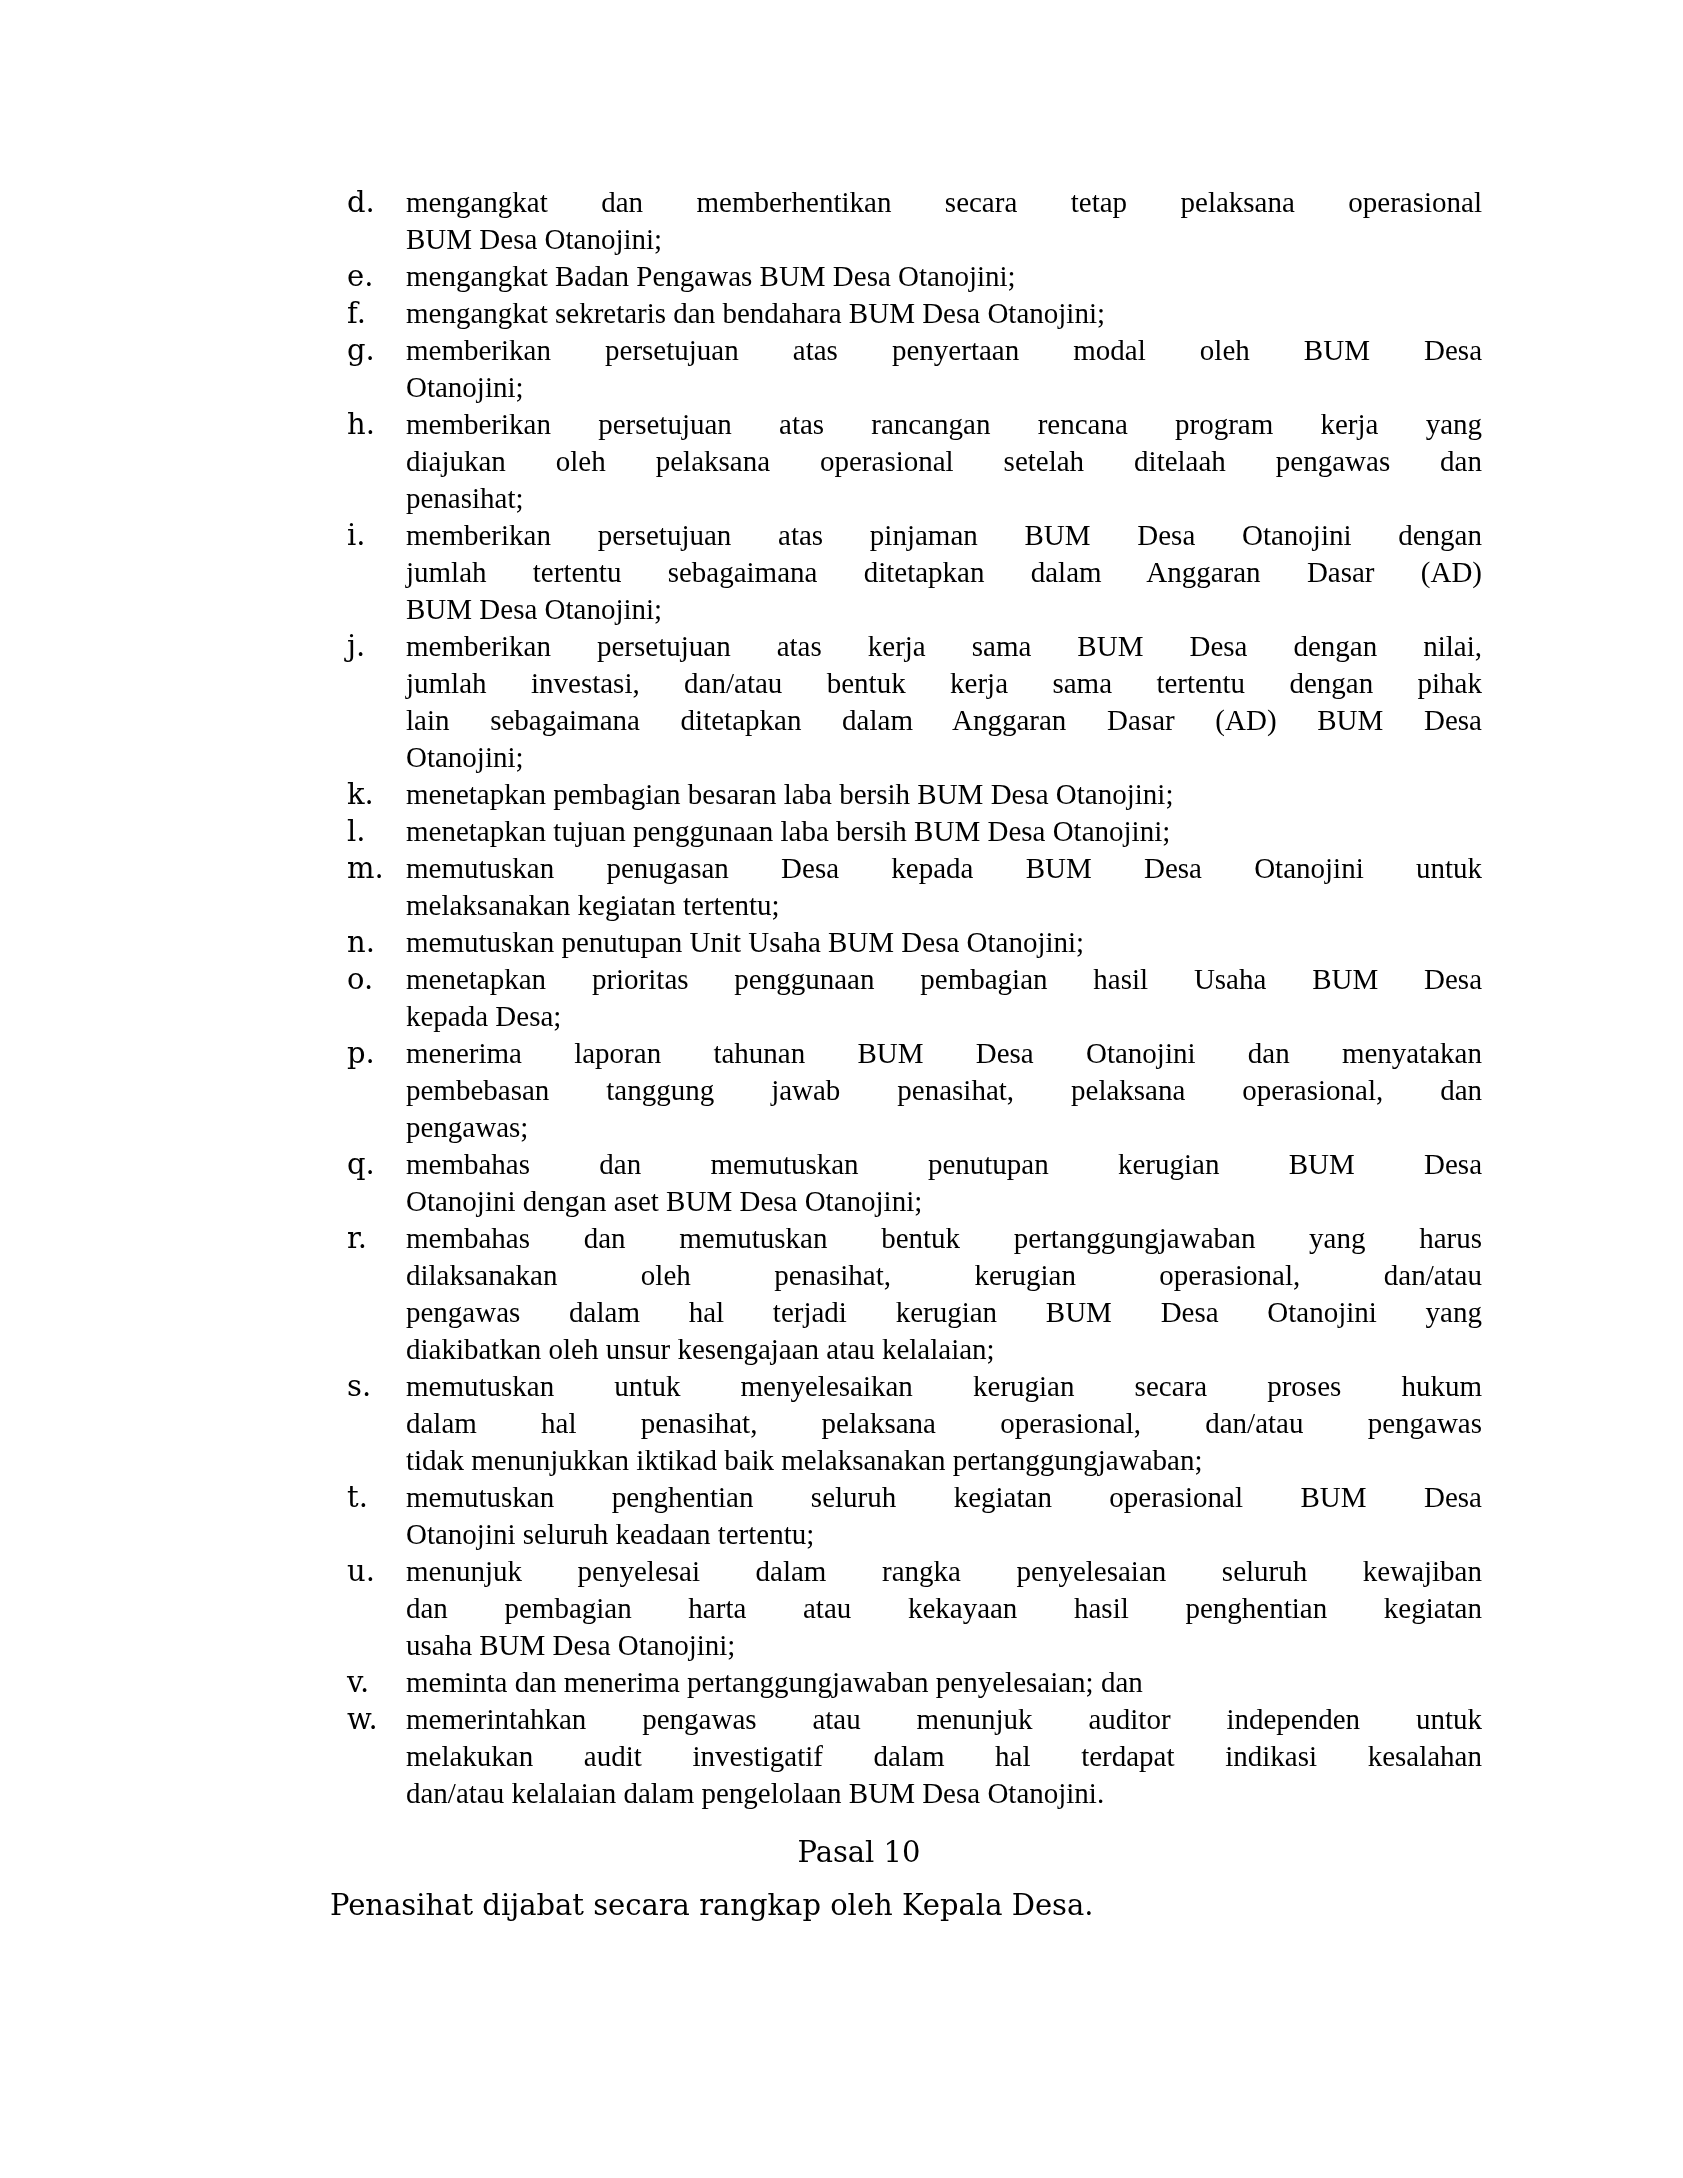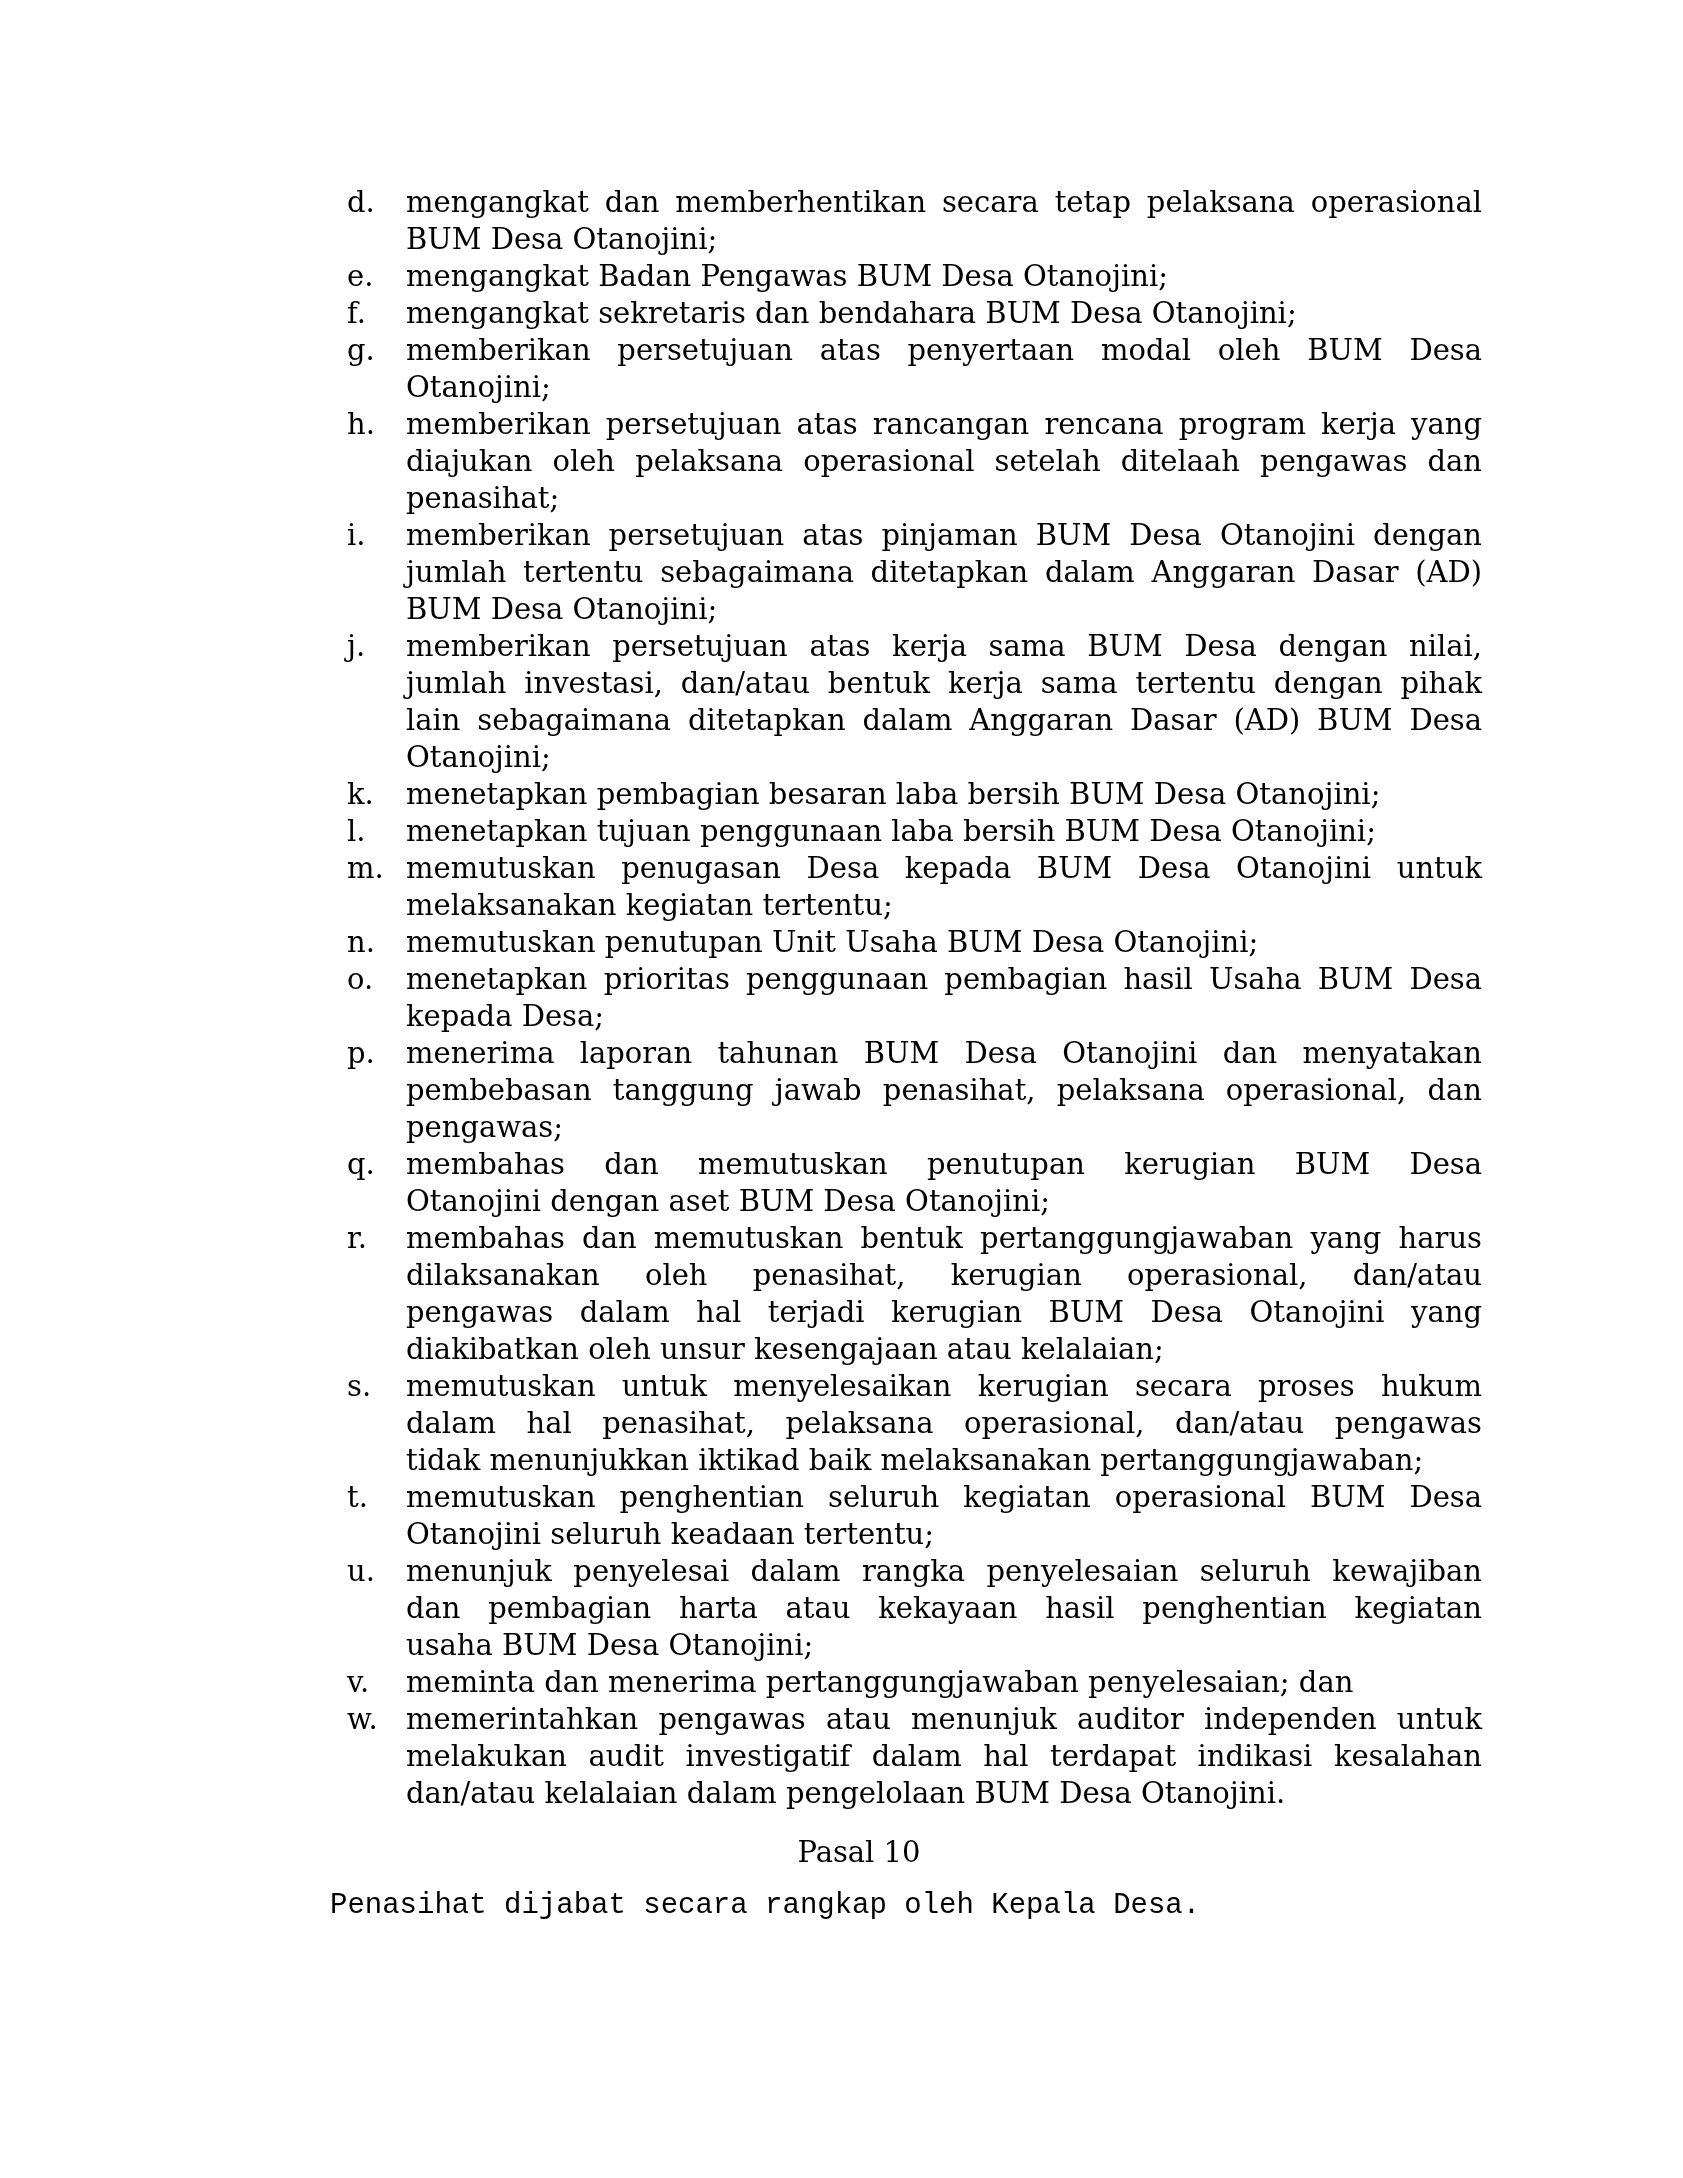--- a/index.html
+++ b/index.html
@@ -36,41 +36,41 @@
     width: 59px;
     text-align: left;
   }
   .text {
     flex: 1 1 auto;
     min-width: 0;
   }
   .line {
     text-align: justify;
     text-align-last: justify;
+    font-family: Liberation Serif, serif;
   }
   .line.last {
     text-align: right;
     text-align-last: left;
   }
   .heading-block {
     position: relative;
     left: -47px;
     text-align: center;
     margin-top: 14px;
   }
   .article-heading {
     position: relative;
     left: -47px;
     text-align: center;
     margin-top: 22px;
   }
   .closing-paragraph {
     margin-top: 16px;
     text-align: left;
-    font-family: Liberation Mono, monospace;
   }
 </style>
 </head>
 <body>
 
 <div class="page">
   <div class="content">
 
     <div class="clause-list">
         <div class="row">

